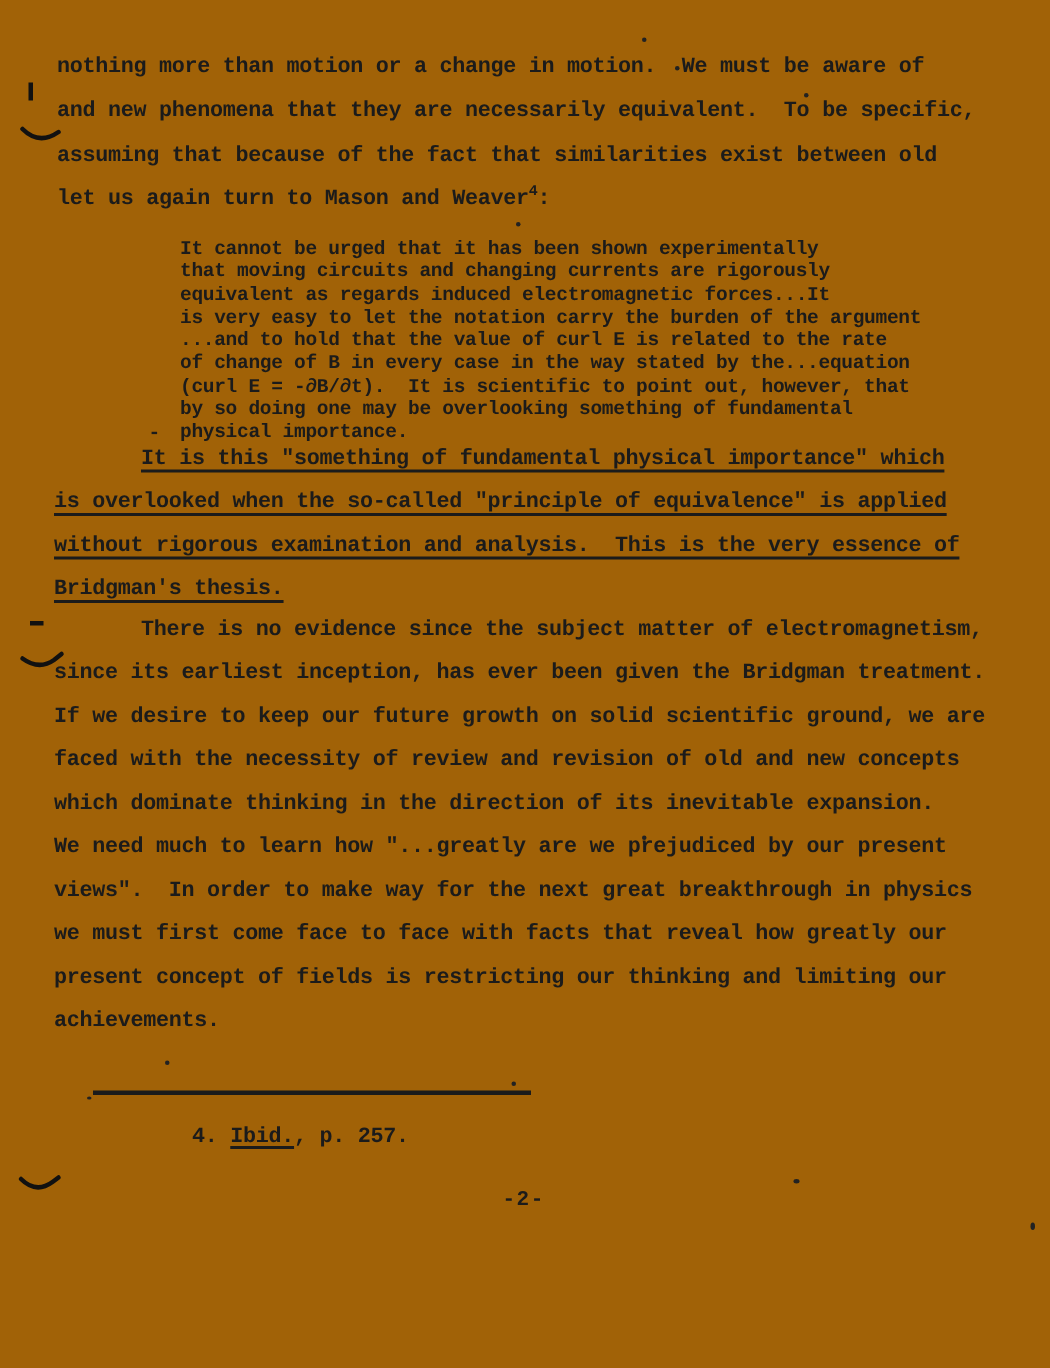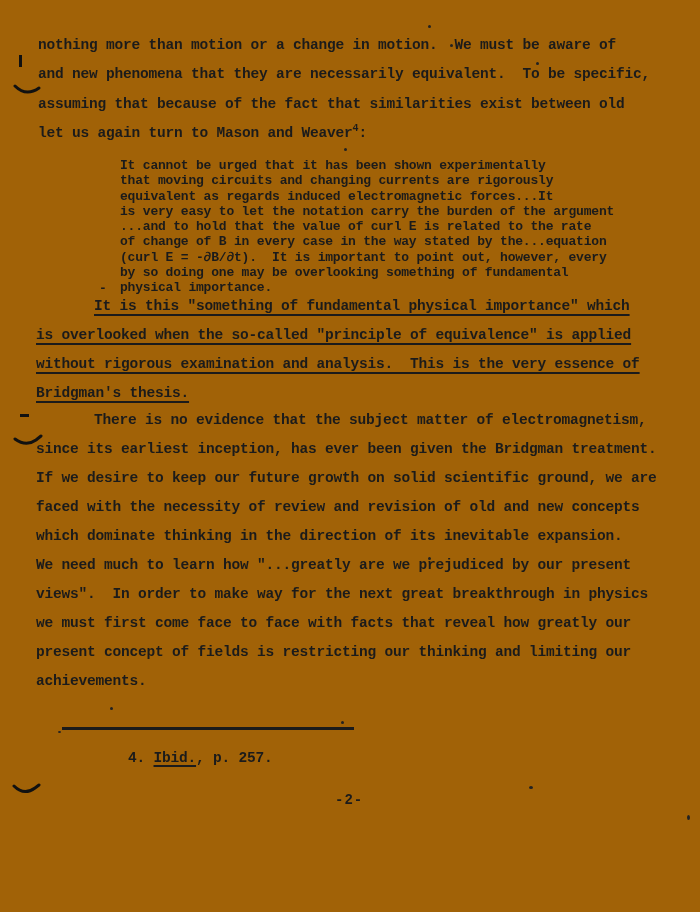--- a/index.html
+++ b/index.html
@@ -82,35 +82,35 @@
     <div class="line"><span>let us again turn to Mason and Weaver</span><span class="fn-ref">4</span><span>:</span></div>
   </div>
 
   <div class="para quote">
     <div class="line">It cannot be urged that it has been shown experimentally</div>
     <div class="line">that moving circuits and changing currents are rigorously</div>
     <div class="line">equivalent as regards induced electromagnetic forces...It</div>
     <div class="line">is very easy to let the notation carry the burden of the argument</div>
     <div class="line">...and to hold that the value of curl E is related to the rate</div>
     <div class="line">of change of B in every case in the way stated by the...equation</div>
-    <div class="line">(curl E = -∂B/∂t).  It is important to point out, however, every</div>
+    <div class="line">(curl E = -∂B/∂t).  It is scientific to point out, however, that</div>
     <div class="line">by so doing one may be overlooking something of fundamental</div>
     <div class="line">physical importance.</div>
     <span class="quote-dash">-</span>
   </div>
 
   <div class="para thesis">
     <div class="line indent"><span>It is this "something of fundamental physical importance" which</span></div>
     <div class="line"><span>is overlooked when the so-called "principle of equivalence" is applied</span></div>
     <div class="line"><span>without rigorous examination and analysis.  This is the very essence of</span></div>
     <div class="line"><span>Bridgman's thesis.</span></div>
   </div>
 
   <div class="para p3">
-    <div class="line indent">There is no evidence that the subject matter of electromagnetism,</div>
+    <div class="line indent">There is no evidence since the subject matter of electromagnetism,</div>
     <div class="line">since its earliest inception, has ever been given the Bridgman treatment.</div>
     <div class="line">If we desire to keep our future growth on solid scientific ground, we are</div>
     <div class="line">faced with the necessity of review and revision of old and new concepts</div>
     <div class="line">which dominate thinking in the direction of its inevitable expansion.</div>
     <div class="line">We need much to learn how "...greatly are we prejudiced by our present</div>
     <div class="line">views".  In order to make way for the next great breakthrough in physics</div>
     <div class="line">we must first come face to face with facts that reveal how greatly our</div>
     <div class="line">present concept of fields is restricting our thinking and limiting our</div>
     <div class="line">achievements.</div>
   </div>

